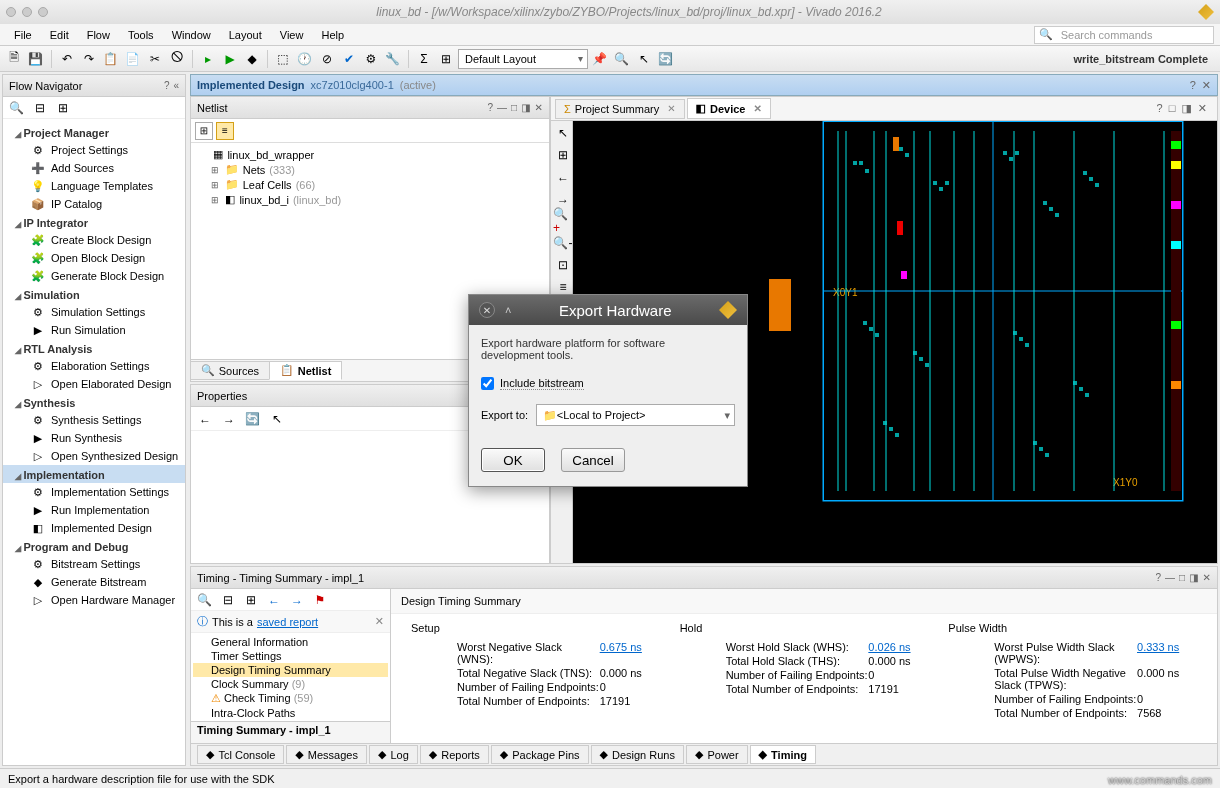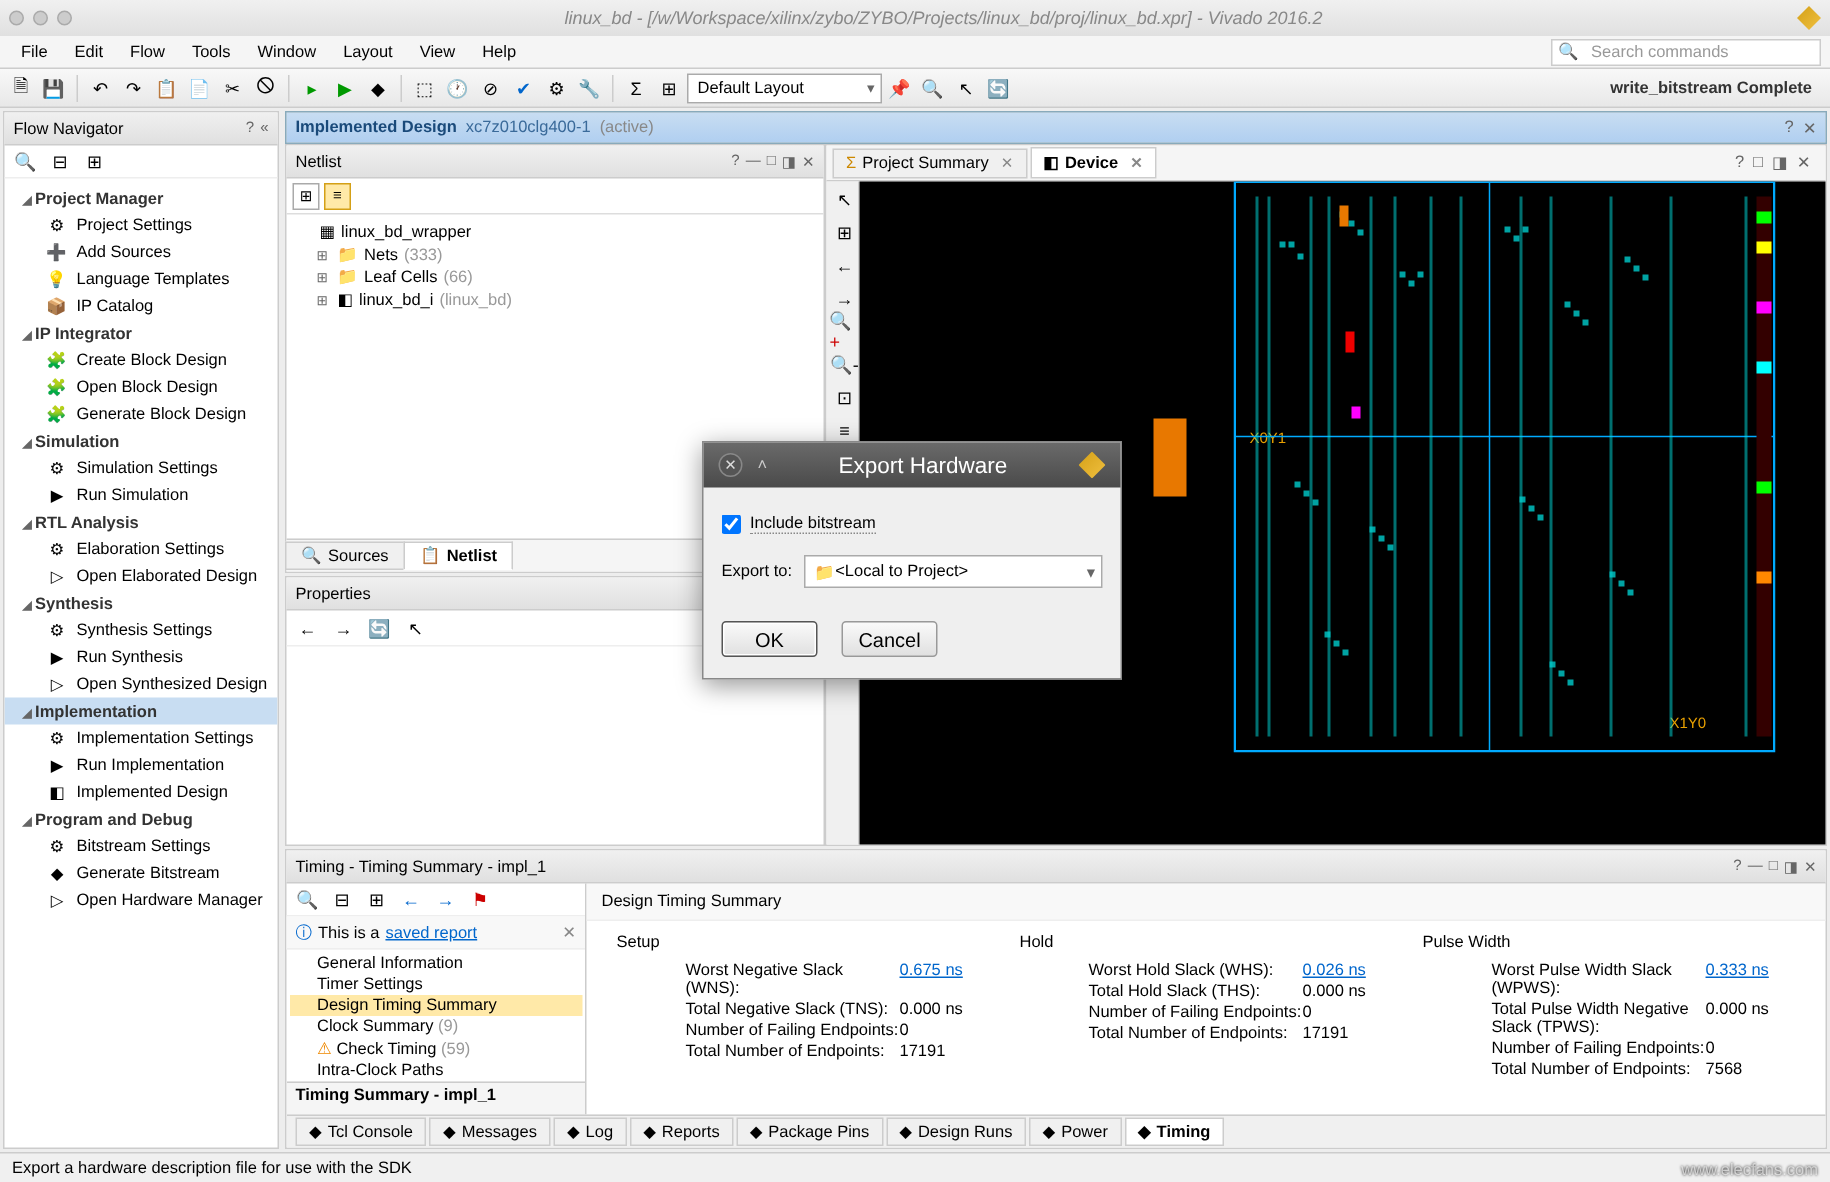--- a/index.html
+++ b/index.html
@@ -608,28 +608,32 @@
 </div>
 
 <div class="dialog">
   <div class="dialog-hdr">
     <div class="dclose">✕</div>
     <div class="dchev">˄</div>
     <div class="dtitle">Export Hardware</div>
     <div class="dlogo"></div>
   </div>
   <div class="dialog-body">
+    <div class="dialog-desc">
+      <div class="txt">Export hardware platform for software development tools.</div>
+      <div class="dlogo" style="width:28px;height:28px"></div>
+    </div>
     <div class="dcheck">
       <input type="checkbox" checked="" style="">
       <label>Include bitstream</label>
     </div>
     <div class="dexport">
       <span>Export to:</span>
       <div class="combo">📁 <span>&lt;Local to Project&gt;</span></div>
     </div>
     <div class="dbuttons">
       <button class="default">OK</button>
       <button>Cancel</button>
     </div>
   </div>
 </div>
 
-<div class="watermark">www.elecfans.com</div>
+<div class="watermark">www.commands.com</div>
 
 </body></html>

